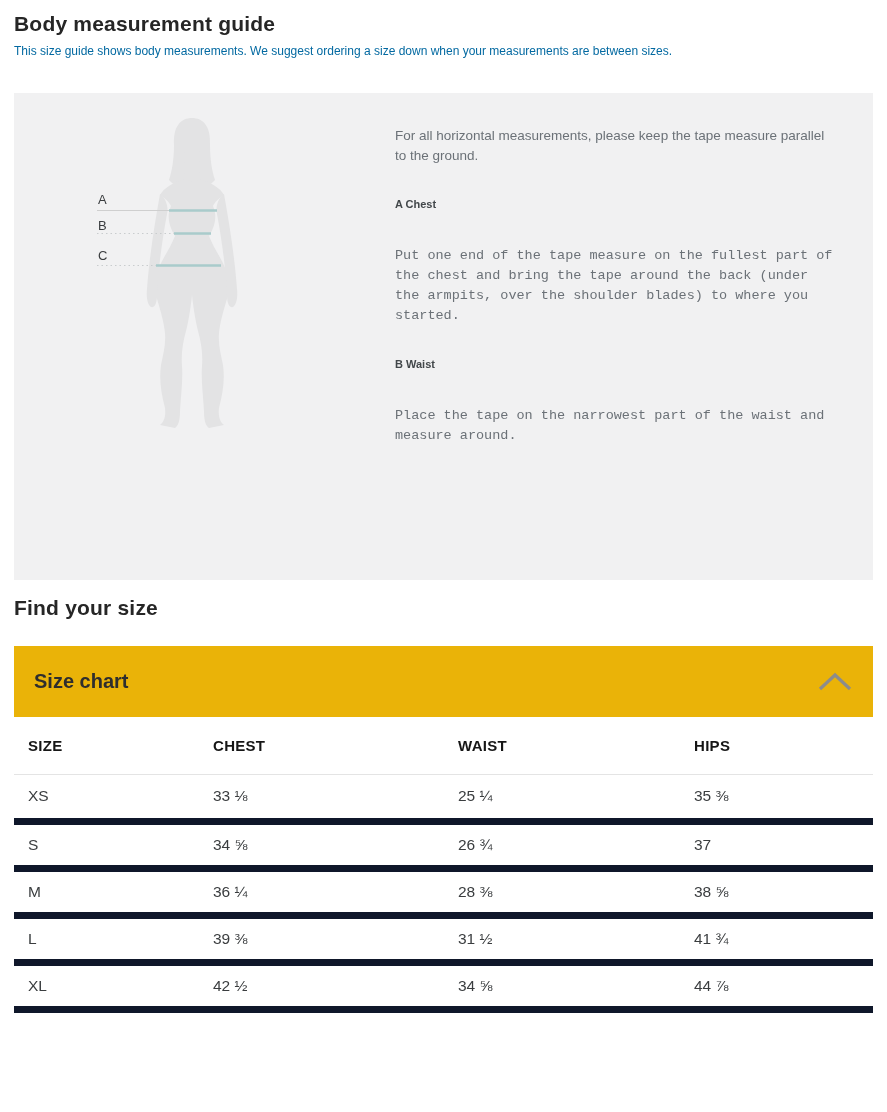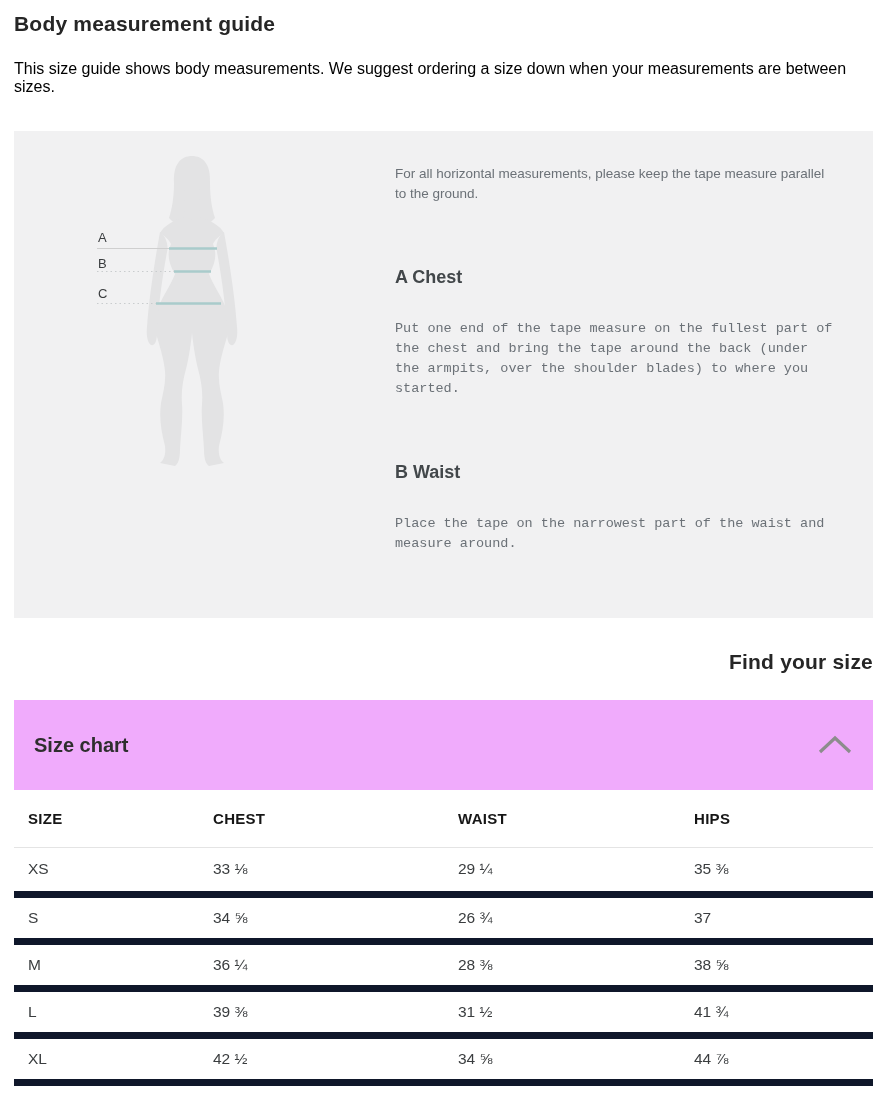--- a/index.html
+++ b/index.html
@@ -14,63 +14,62 @@
   .content { padding: 0 14px; }
 
   .page-title {
     margin-top: 12px;
     font-size: 21px;
     font-weight: 700;
     letter-spacing: 0.2px;
     color: #262626;
   }
   .page-subtitle {
-    margin-top: 24px;
-    font-size: 16px;
-    color: #000000;
+    margin-top: 8px;
+    font-size: 12px;
+    color: #0369a1;
   }
 
   
   .guide-panel {
     margin-top: 35px;
     height: 487px;
     background: #f1f1f2;
     display: flex;
   }
   .figure-col { width: 368px; flex: none; }
   .figure-col svg { display: block; }
   .guide-text {
     flex: 1;
     padding: 33px 37px 0 13px;
     font-size: 13.5px;
     line-height: 20px;
     color: #6b7177;
   }
   .guide-intro { margin: 0; }
   .guide-section h3 {
-    margin-top: 63px;
-    font-size: 18px;
+    margin-top: 28px;
+    font-size: 11px;
     font-weight: 700;
     color: #42474a;
   }
   .guide-section p { margin-top: 32px; font-family: Liberation Mono, monospace; }
 
   
   .find-title {
-    margin-top: 32px;
+    margin-top: 16px;
     font-size: 21px;
     font-weight: 700;
     letter-spacing: 0.2px;
     color: #262626;
-    text-align: right;
   }
   .accordion-header {
     margin-top: 26px;
-    height: 90px;
-    background: #f0abfc;
+    height: 71px;
+    background: #eab308;
     display: flex;
     align-items: center;
     justify-content: space-between;
     padding: 0 20px;
     cursor: pointer;
   }
   .accordion-title {
     font-size: 20px;
     font-weight: 700;
     color: #2e2e2e;
@@ -221,21 +220,21 @@
         <th>SIZE</th>
         <th>CHEST</th>
         <th>WAIST</th>
         <th>HIPS</th>
       </tr>
     </thead>
     <tbody>
       <tr>
         <td>XS</td>
         <td>33 ⅛</td>
-        <td>29 ¼</td>
+        <td>25 ¼</td>
         <td>35 ⅜</td>
       </tr>
       <tr>
         <td>S</td>
         <td>34 ⅝</td>
         <td>26 ¾</td>
         <td>37</td>
       </tr>
       <tr>
         <td>M</td>

